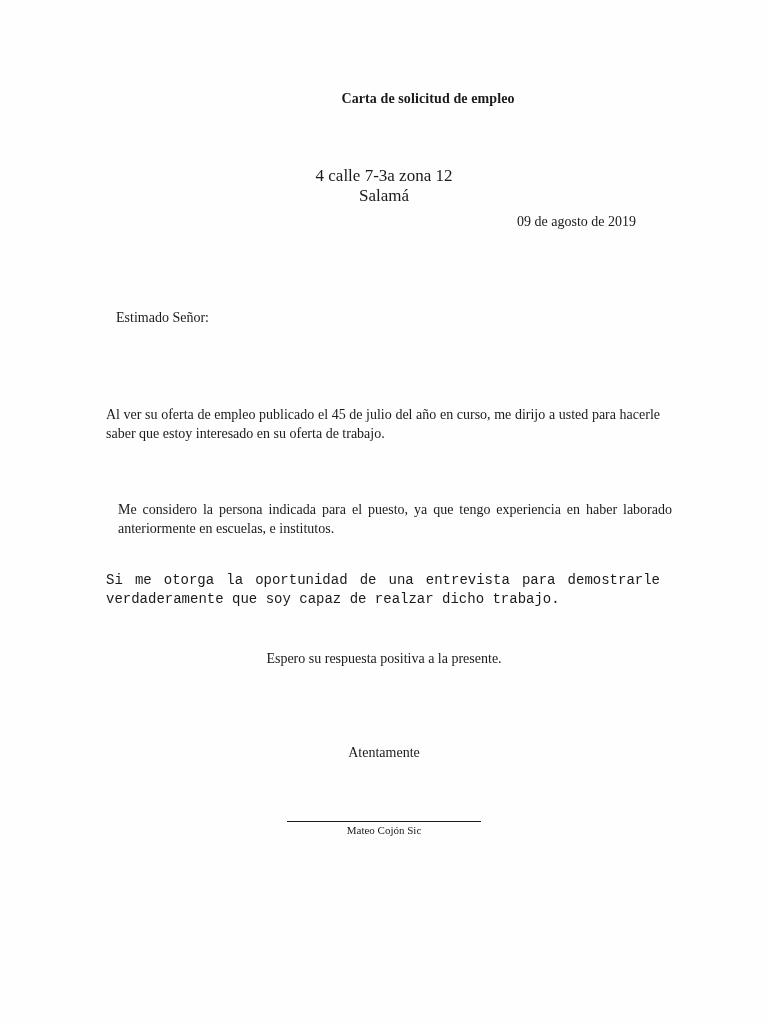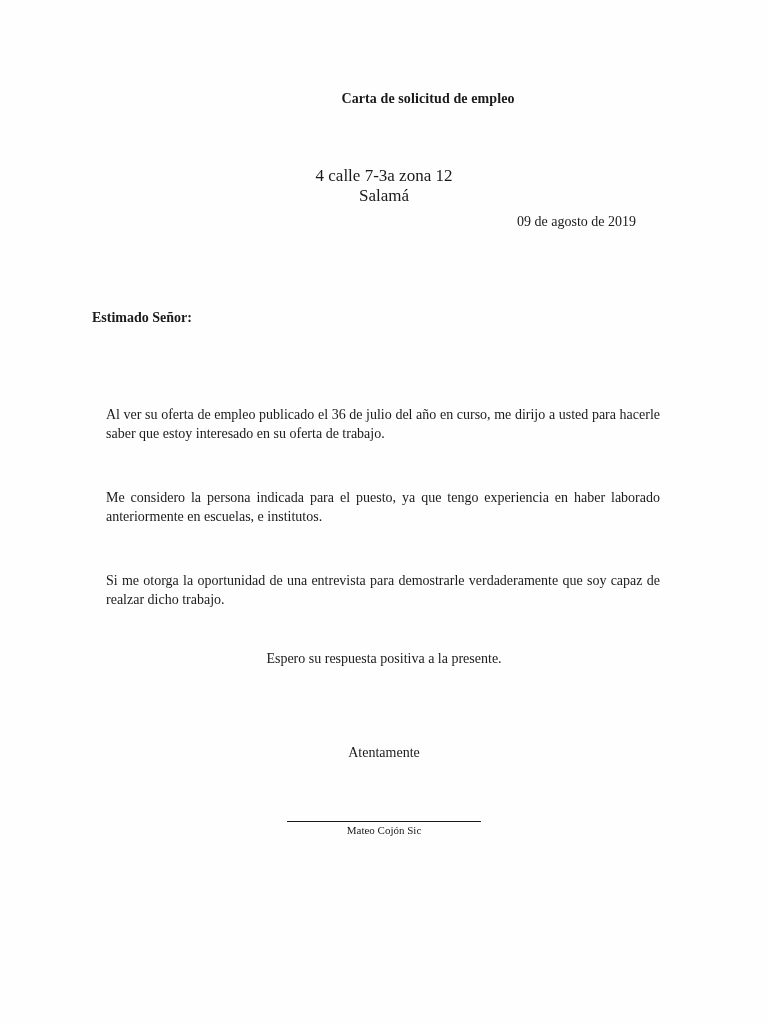--- a/index.html
+++ b/index.html
@@ -39,23 +39,22 @@
       line-height: 20px;
       margin-top: 40px;
     }
     .date {
       top: 214px;
       left: 517px;
       font-size: 14px;
     }
     .salutation {
       top: 310px;
-      left: 92px;
+      left: 116px;
       font-size: 14px;
-      font-weight: bold;
     }
     .para {
       left: 106px;
       width: 554px;
       font-size: 14px;
       line-height: 19px;
       text-align: justify;
     }
     .p1 { top: 405px; }
     .p2 { top: 488px; }
@@ -89,25 +88,25 @@
 
   <div class="abs center address">
     <div>4 calle 7-3a zona 12</div>
     <div>Salamá</div>
   </div>
 
   <div class="abs date">09 de agosto de 2019</div>
 
   <div class="abs salutation">Estimado Señor:</div>
 
-  <p class="abs para p1" style="margin:0;">Al ver su oferta de empleo publicado el 36 de julio del año en curso, me dirijo a usted para hacerle saber que estoy interesado en su oferta de trabajo.</p>
+  <p class="abs para p1" style="margin:0;">Al ver su oferta de empleo publicado el 45 de julio del año en curso, me dirijo a usted para hacerle saber que estoy interesado en su oferta de trabajo.</p>
 
-  <p class="abs para p2" style="margin:0;">Me considero la persona indicada para el puesto, ya que tengo experiencia en haber laborado anteriormente en escuelas, e institutos.</p>
+  <p class="abs para p2" style="margin:12px;">Me considero la persona indicada para el puesto, ya que tengo experiencia en haber laborado anteriormente en escuelas, e institutos.</p>
 
-  <p class="abs para p3" style="margin:0;">Si me otorga la oportunidad de una entrevista para demostrarle verdaderamente que soy capaz de realzar dicho trabajo.</p>
+  <p class="abs para p3" style="margin:0;font-family:Liberation Mono, monospace;">Si me otorga la oportunidad de una entrevista para demostrarle verdaderamente que soy capaz de realzar dicho trabajo.</p>
 
   <div class="abs center sign-off">Atentamente</div>
 
   <div class="abs center closing">Espero su respuesta positiva a la presente.</div>
 
   <div class="abs sig-line"></div>
 
   <div class="abs center sig-name">Mateo Cojón Sic</div>
 
 </div>

